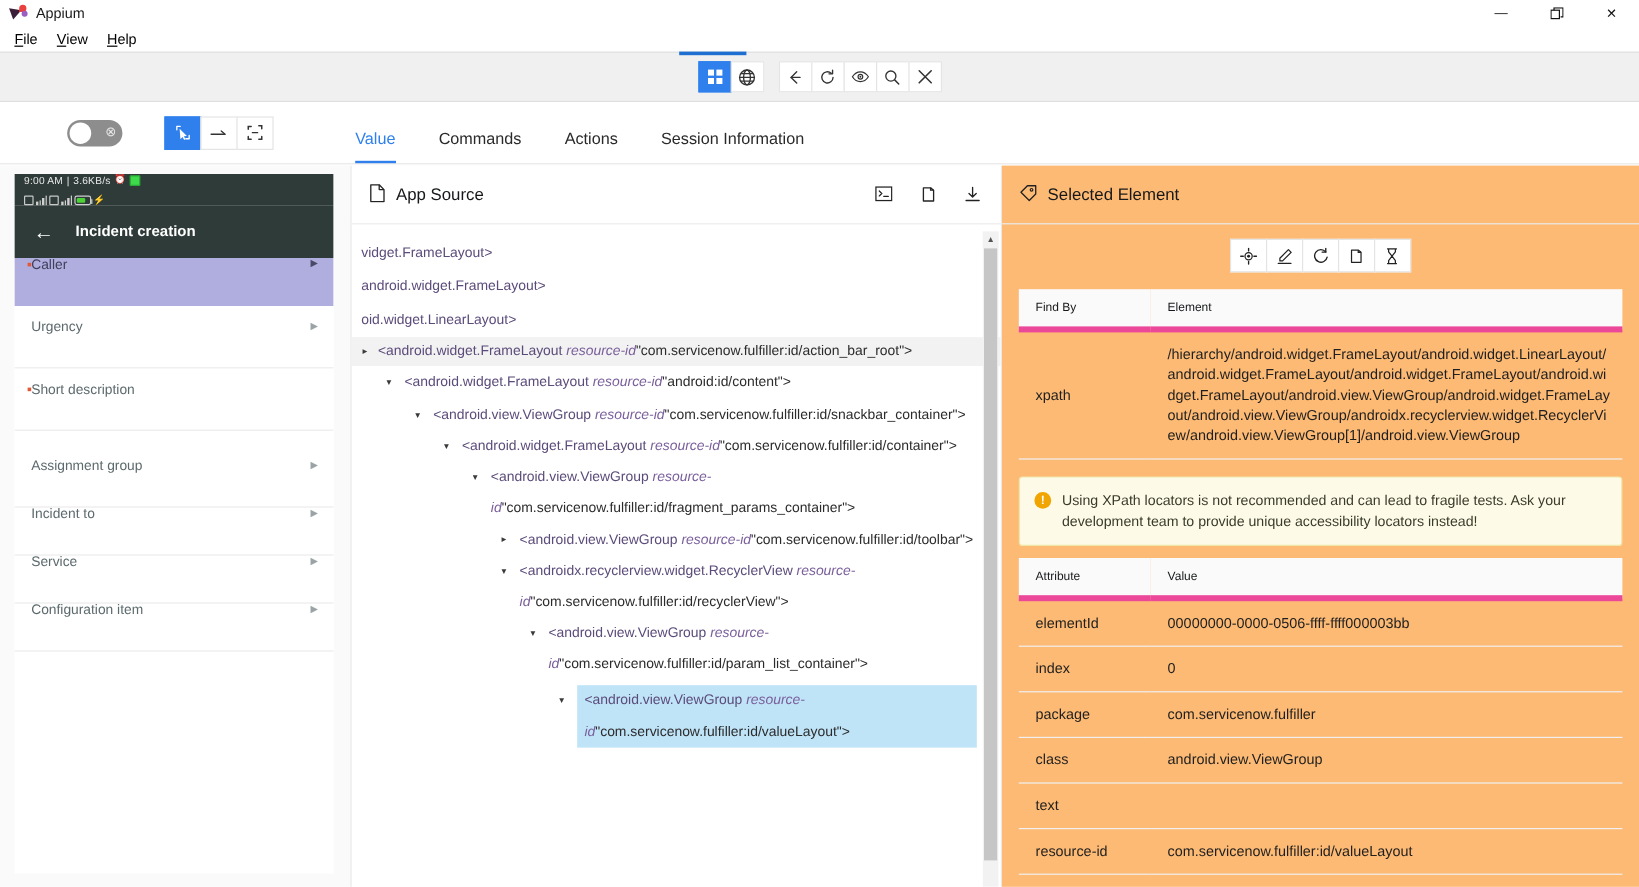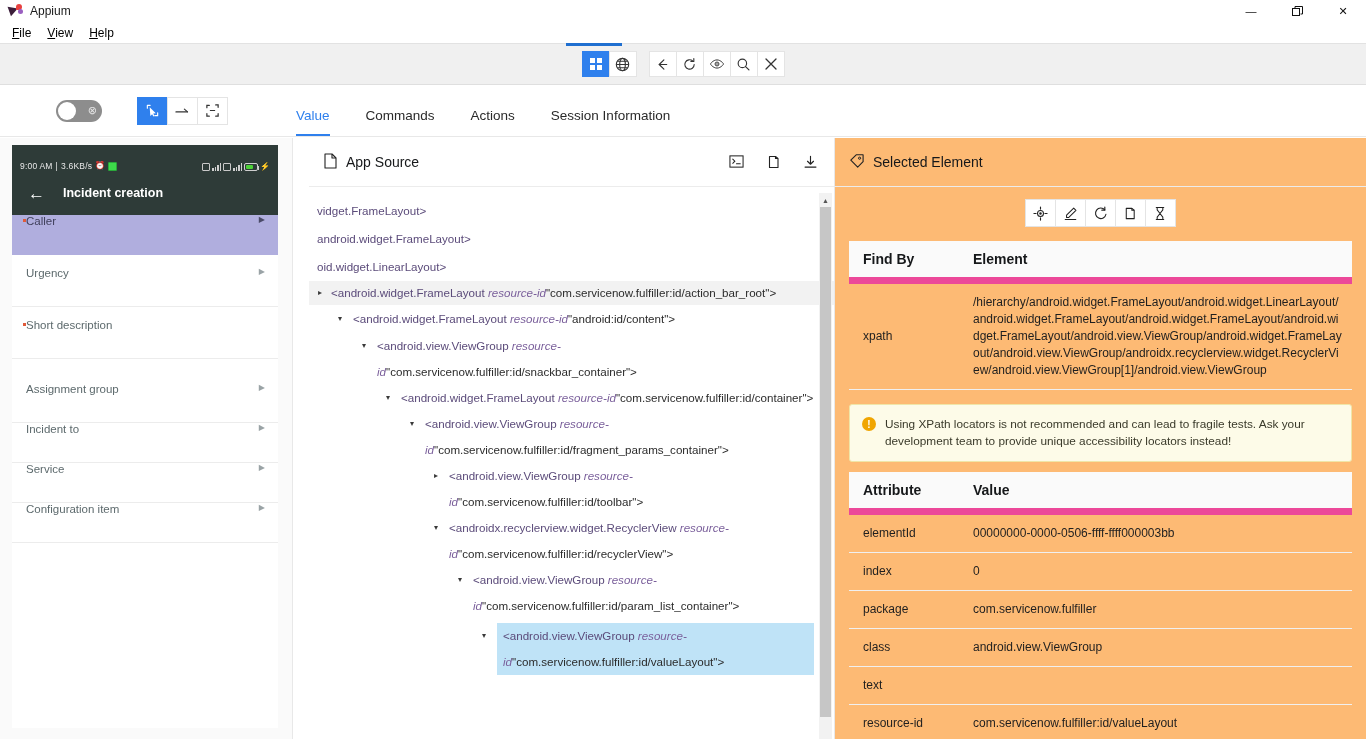--- a/index.html
+++ b/index.html
@@ -135,22 +135,23 @@
     width: 292px; height: 100%;
     background: #fafafa; padding-left: 12px; padding-top: 7px;
   }
   #phone {
     width: 266px; height: 583px;
     background: #ffffff; overflow: hidden;
     position: relative;
   }
   #phone-statusbar {
     height: 26px; background: #2e3b38;
-    display: flex; align-items: flex-end; justify-content: space-between;
+    display: flex; align-items: flex-start; justify-content: space-between;
     padding: 0 8px;
+    flex-direction: column;
   }
   #sb-left { font-size: 8.5px; color: #e8e8e8; display: flex; align-items: center; gap: 3px; letter-spacing: .2px; }
   #sb-right { display: flex; align-items: center; gap: 2px; }
   .sb-ico { font-size: 8px; color: #d6d6d6; line-height: 1; }
   .sb-box { width:8px;height:8px;border:1px solid #c9c9c9;border-radius:1px;display:inline-block;}
   .sb-bars { display:inline-flex; align-items:flex-end; gap:1px; height:8px; }
   .sb-bars i { width:1.5px; background:#d0d0d0; display:block; }
   .sb-batt { width:14px;height:8px;border:1px solid #cfcfcf;border-radius:2px;position:relative;display:inline-block;}
   .sb-batt::after{content:"";position:absolute;right:-2px;top:2px;width:1.5px;height:4px;background:#cfcfcf;}
   .sb-batt i{position:absolute;left:1px;top:1px;bottom:1px;width:7px;background:#4cd137;border-radius:1px;display:block;}
@@ -183,21 +184,20 @@
   .pf-gap { height: 12px; }
 
   
   #source-col {
     width: 543px; height: 100%;
     background: #ffffff;
     border-left: 1px solid #e8e8e8;
     border-right: 1px solid #e8e8e8;
     display: flex; flex-direction: column;
     position: relative;
-    padding-left: 16px;
   }
   .panel-head {
     height: 49px; flex: none;
     display: flex; align-items: center;
     padding: 0 16px 0 14px;
     border-bottom: 1px solid #ececec;
   }
   .panel-head .ph-title {
     font-size: 14px; color: #16181a; display: flex; align-items: center; gap: 8px;
   }
@@ -252,23 +252,23 @@
   }
   .sa-btn {
     width: 31px; height: 28px; background: #fff;
     border: 1px solid #e4e4e4; margin-left: -1px;
     display: flex; align-items: center; justify-content: center;
     cursor: pointer; color: #222;
   }
 
   .tbl { width: 100%; border-collapse: collapse; table-layout: fixed; }
   .tbl th {
-    text-align: left; font-size: 14px; font-weight: bold;
+    text-align: left; font-size: 10px; font-weight: normal;
     color: #16181a; padding: 10px 8px 10px 14px;
-    background: #fafafa; border-bottom: 7px solid #ec4899;
+    background: #fafafa; border-bottom: 5px solid #ec4899;
   }
   .tbl td {
     font-size: 12px; color: #1f1f1f; vertical-align: top;
     padding: 10px 10px 10px 14px; border-bottom: 1px solid #f0f0f0;
     word-break: break-all; line-height: 17px;
   }
   #selector-table { margin: 0 14px; width: calc(100% - 28px); }
   #selector-table td.findby { vertical-align: middle; }
   #attr-table { margin: 0 14px; width: calc(100% - 28px); }
   #attr-table td:first-child, #attr-table th:first-child { width: 110px; }

